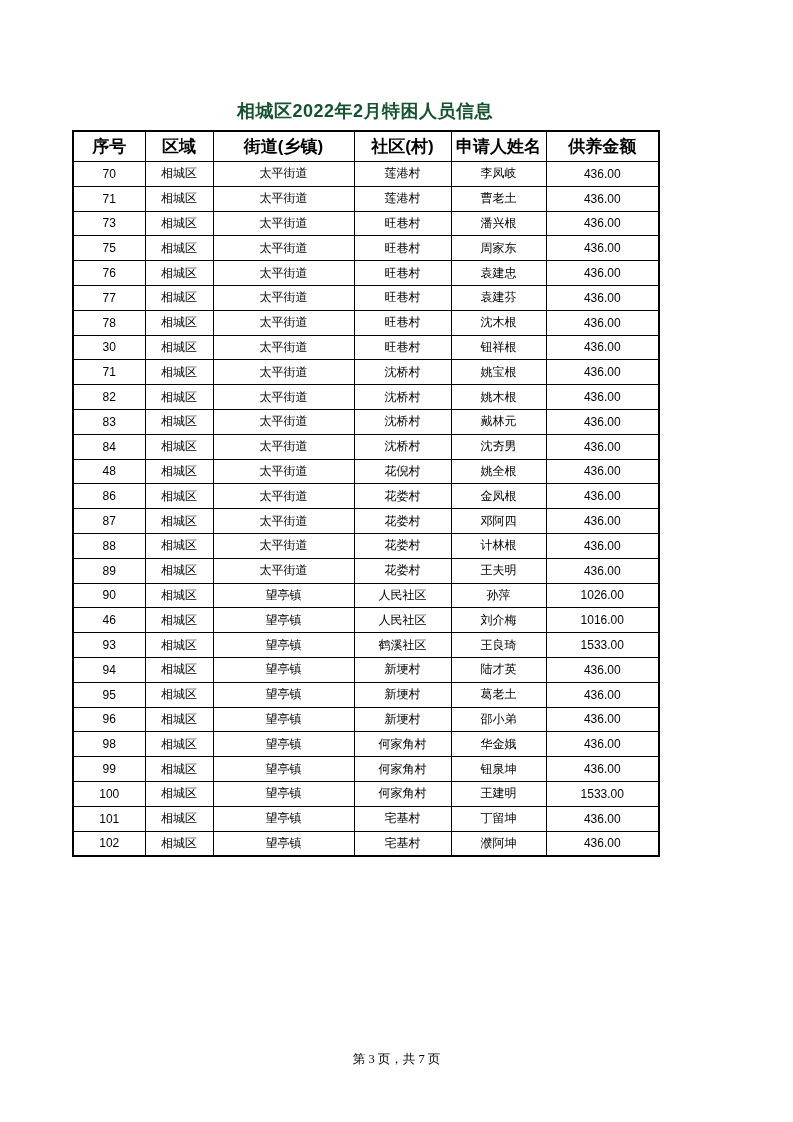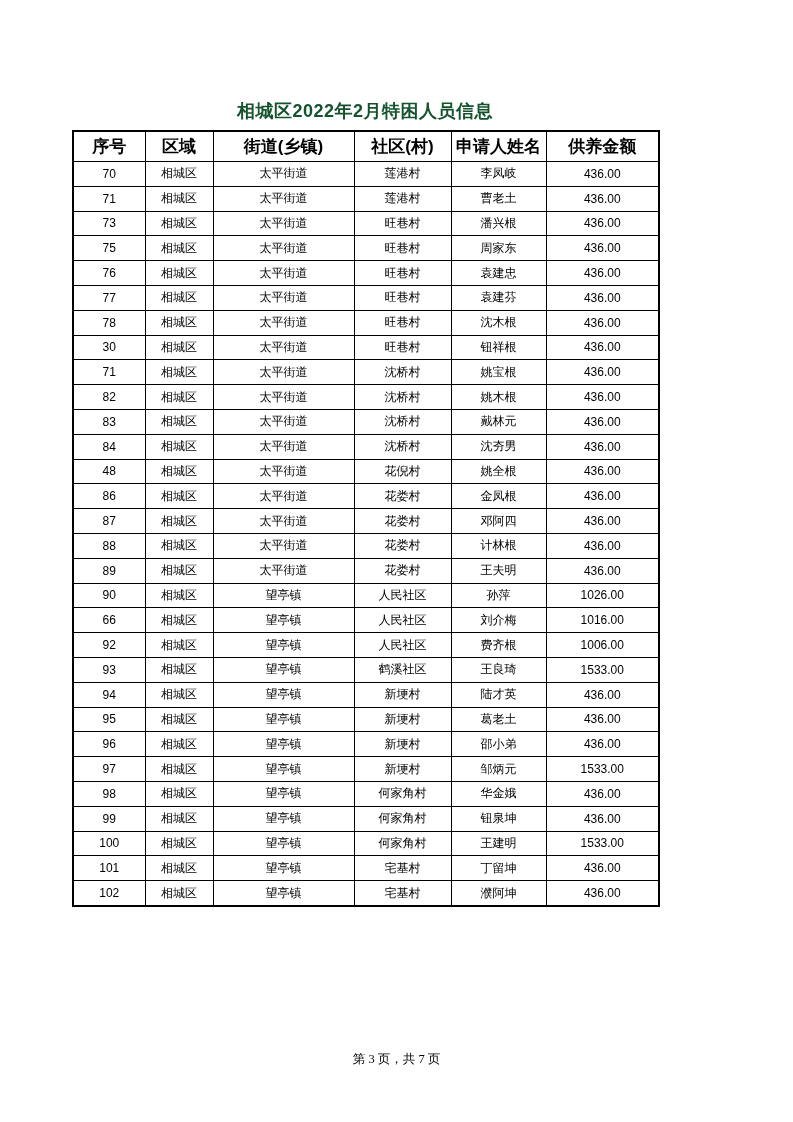--- a/index.html
+++ b/index.html
@@ -238,36 +238,28 @@
           </tr>
           <tr>
             <td class="col-seq">90</td>
             <td class="col-region">相城区</td>
             <td class="col-street">望亭镇</td>
             <td class="col-village">人民社区</td>
             <td class="col-name">孙萍</td>
             <td class="col-amount">1026.00</td>
           </tr>
           <tr>
-            <td class="col-seq">66</td>
+            <td class="col-seq">46</td>
             <td class="col-region">相城区</td>
             <td class="col-street">望亭镇</td>
             <td class="col-village">人民社区</td>
             <td class="col-name">刘介梅</td>
             <td class="col-amount">1016.00</td>
           </tr>
           <tr>
-            <td class="col-seq">92</td>
-            <td class="col-region">相城区</td>
-            <td class="col-street">望亭镇</td>
-            <td class="col-village">人民社区</td>
-            <td class="col-name">费齐根</td>
-            <td class="col-amount">1006.00</td>
-          </tr>
-          <tr>
             <td class="col-seq">93</td>
             <td class="col-region">相城区</td>
             <td class="col-street">望亭镇</td>
             <td class="col-village">鹤溪社区</td>
             <td class="col-name">王良琦</td>
             <td class="col-amount">1533.00</td>
           </tr>
           <tr>
             <td class="col-seq">94</td>
             <td class="col-region">相城区</td>
@@ -284,28 +276,20 @@
             <td class="col-name">葛老土</td>
             <td class="col-amount">436.00</td>
           </tr>
           <tr>
             <td class="col-seq">96</td>
             <td class="col-region">相城区</td>
             <td class="col-street">望亭镇</td>
             <td class="col-village">新埂村</td>
             <td class="col-name">邵小弟</td>
             <td class="col-amount">436.00</td>
-          </tr>
-          <tr>
-            <td class="col-seq">97</td>
-            <td class="col-region">相城区</td>
-            <td class="col-street">望亭镇</td>
-            <td class="col-village">新埂村</td>
-            <td class="col-name">邹炳元</td>
-            <td class="col-amount">1533.00</td>
           </tr>
           <tr>
             <td class="col-seq">98</td>
             <td class="col-region">相城区</td>
             <td class="col-street">望亭镇</td>
             <td class="col-village">何家角村</td>
             <td class="col-name">华金娥</td>
             <td class="col-amount">436.00</td>
           </tr>
           <tr>

